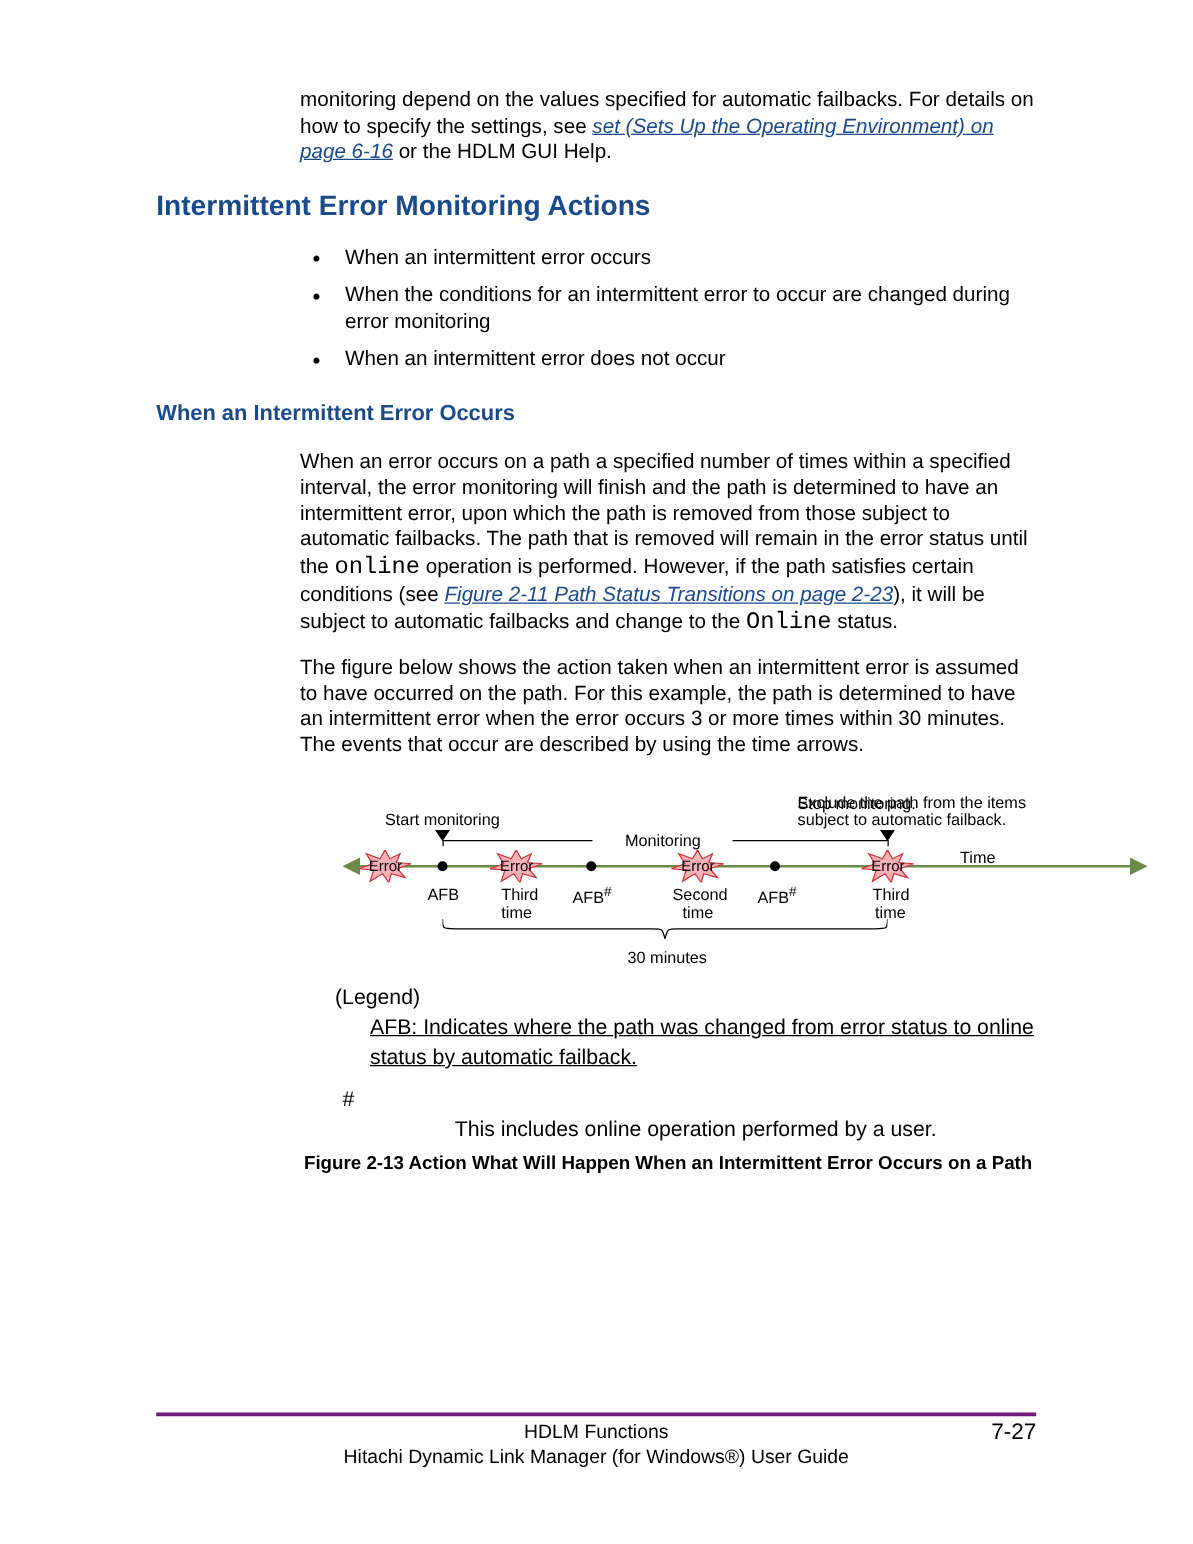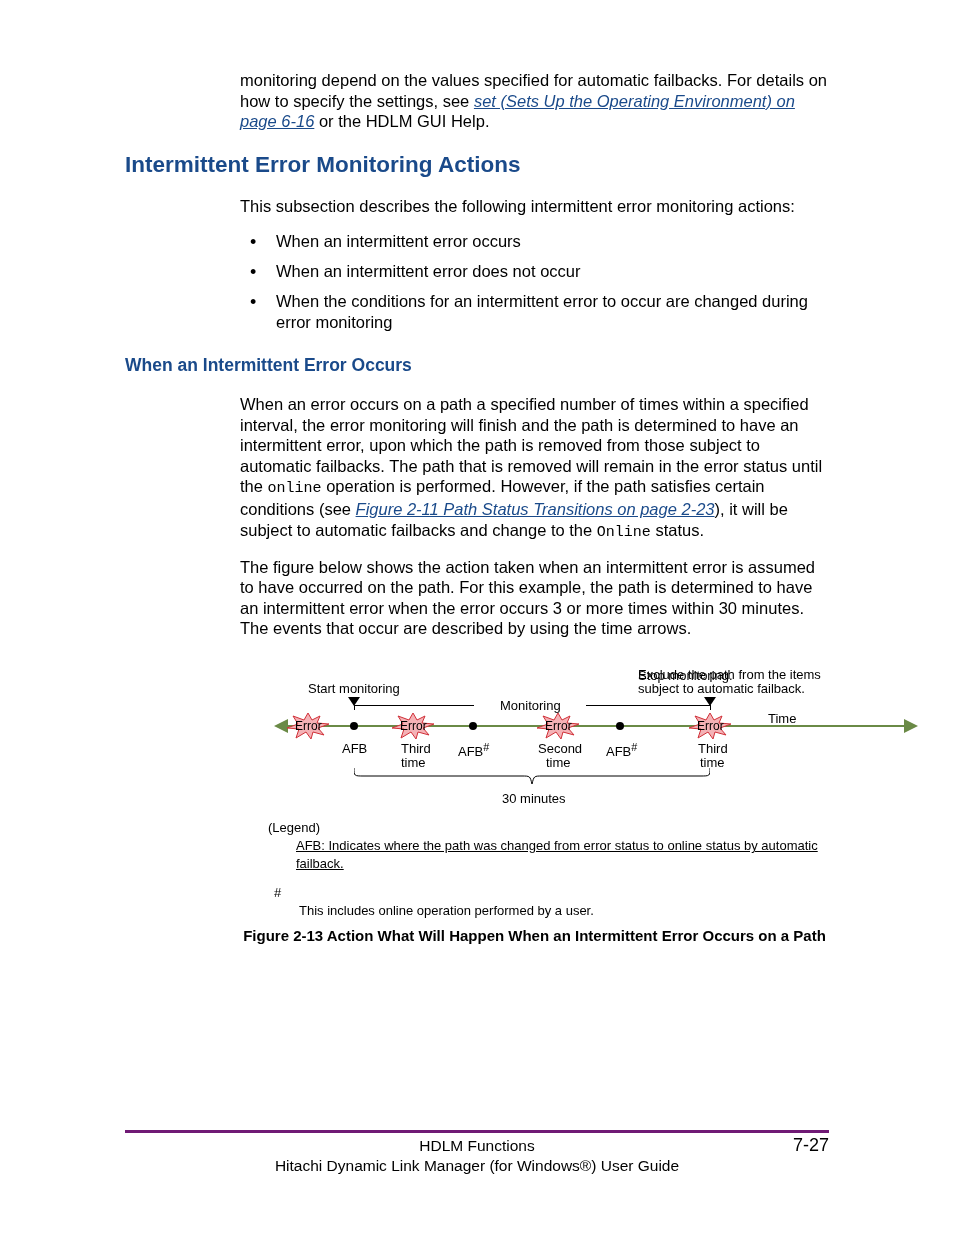--- a/index.html
+++ b/index.html
@@ -56,21 +56,21 @@
   }
   ul.bullets li::before {
     content: "•";
     position: absolute;
     left: 10px;
     top: 0;
     font-size: 18px;
   }
   .mono {
     font-family: "Courier New", monospace;
-    font-size: 15px;
+    font-size: 19px;
   }
 
   
   .figure-wrap {
     margin: 14px 0 6px 28px;
   }
   .diagram {
     position: relative;
     width: 660px;
     height: 160px;
@@ -133,28 +133,28 @@
   }
   .brace-bot {
     position: absolute;
     top: 115px;
     height: 20px;
   }
   .brace-bot svg { display:block; }
 
   .legend {
     font-family: Arial, Helvetica, sans-serif;
-    font-size: 13px;
+    font-size: 17px;
     line-height: 1.4;
     margin-top: 6px;
   }
   .legend .title { margin: 0; }
   .legend .line { margin: 0 0 10px 28px; text-decoration: underline; }
   .legend .hash { margin: 0 0 0 6px; }
-  .legend .hashline { margin: 0 0 0 31px; }
+  .legend .hashline { margin: 0 0 0 16px; text-align: center; }
 
   .caption {
     text-align: center;
     font-weight: bold;
     font-size: 15px;
     margin: 20px 0 0 0;
     line-height: 1.28;
   }
 
   
@@ -193,25 +193,24 @@
     <p>
       <span>monitoring depend on the values specified for automatic failbacks. For details on how to specify the settings, see </span>
       <a class="link" href="#">set (Sets Up the Operating Environment) on page 6-16</a>
       <span> or the HDLM GUI Help.</span>
     </p>
   </div>
 
   <h2 class="section">Intermittent Error Monitoring Actions</h2>
 
   <div class="body-text">
-    <p>This subsection describes the following intermittent error monitoring actions:</p>
     <ul class="bullets">
       <li>When an intermittent error occurs</li>
+      <li>When the conditions for an intermittent error to occur are changed during error monitoring</li>
       <li>When an intermittent error does not occur</li>
-      <li>When the conditions for an intermittent error to occur are changed during error monitoring</li>
     </ul>
   </div>
 
   <h3 class="subsection">When an Intermittent Error Occurs</h3>
 
   <div class="body-text">
     <p>
       <span>When an error occurs on a path a specified number of times within a specified interval, the error monitoring will finish and the path is determined to have an intermittent error, upon which the path is removed from those subject to automatic failbacks. The path that is removed will remain in the error status until the </span><span class="mono">online</span><span> operation is performed. However, if the path satisfies certain conditions (see </span><a class="link" href="#">Figure 2-11 Path Status Transitions on page 2-23</a><span>), it will be subject to automatic failbacks and change to the </span><span class="mono">Online</span><span> status.</span>
     </p>
     <p>The figure below shows the action taken when an intermittent error is assumed to have occurred on the path. For this example, the path is determined to have an intermittent error when the error occurs 3 or more times within 30 minutes. The events that occur are described by using the time arrows.</p>

